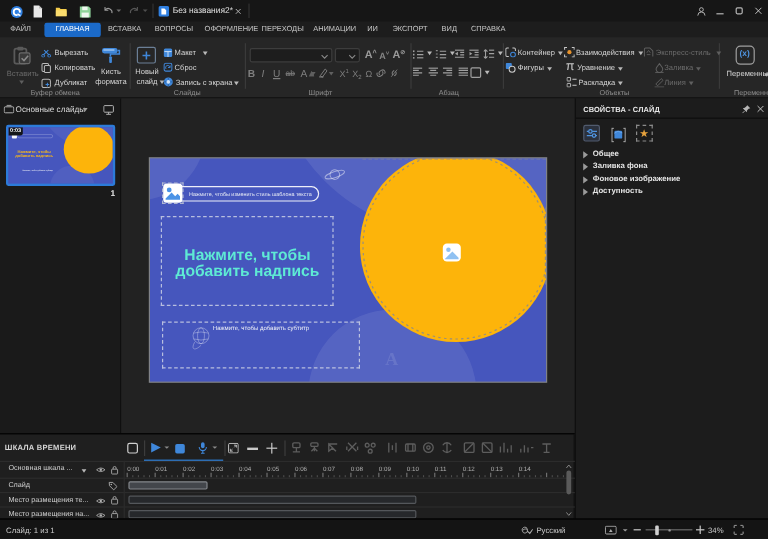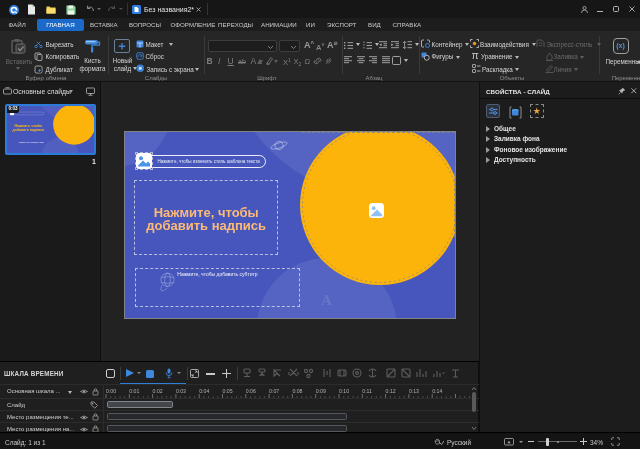--- a/index.html
+++ b/index.html
@@ -371,21 +371,21 @@
     <div class="abs" style="left:20px;top:23px;width:121px;height:13px;border:1px solid rgba(255,255,255,0.9);border-radius:7px;color:#e8ecf5;font-size:4.5px;line-height:11.5px;padding-left:11.5px;white-space:nowrap">Нажмите, чтобы изменить стиль шаблона текста</div>
     <div class="dash" style="left:10px;top:20px;width:18px;height:18px;border-color:rgba(200,205,215,0.8)"></div>
     <div class="abs" style="left:11px;top:21px;width:16px;height:16px;background:#fff;border-radius:3px">
       <svg width="16" height="16" viewBox="0 0 32 32">
         <circle cx="10" cy="10.5" r="4" fill="#4b93e6"></circle>
         <path d="M4 25 L14 15 L20 21 L24 17 L28 21 v6 h-24 z" fill="#4b93e6"></path>
       </svg>
     </div>
 
     <div class="dash" style="left:9.4px;top:48px;width:143.6px;height:75px"></div>
-    <div class="abs" style="left:9.4px;top:75.5px;width:143.6px;text-align:center;font-weight:bold;font-size:13px;line-height:12.5px;color:#fdba74">Нажмите, чтобы<br>добавить надпись</div>
+    <div class="abs" style="left:9.4px;top:75.5px;width:143.6px;text-align:center;font-weight:bold;font-size:13px;line-height:12.5px;color:#5eead4">Нажмите, чтобы<br>добавить надпись</div>
 
     <div class="dash" style="left:10px;top:136.5px;width:165px;height:38.5px"></div>
     <div class="abs" style="left:10px;top:139px;width:165px;text-align:center;color:#f2f4f8;font-size:5px">Нажмите, чтобы добавить субтитр</div>
 
     <svg class="abs" style="left:31px;top:138px" width="23" height="24" viewBox="0 0 52 54">
       <g stroke="rgba(255,255,255,0.4)" stroke-width="1.5" fill="none">
         <circle cx="26" cy="22" r="15"></circle>
         <ellipse cx="26" cy="22" rx="6.5" ry="15"></ellipse>
         <path d="M12 17 a24 10 0 0 1 28 0 M12 28 a24 10 0 0 0 28 0"></path>
         <path d="M14 34 c-3 6 -4 10 -2 12 c3 3 10 -2 14 -6"></path>

